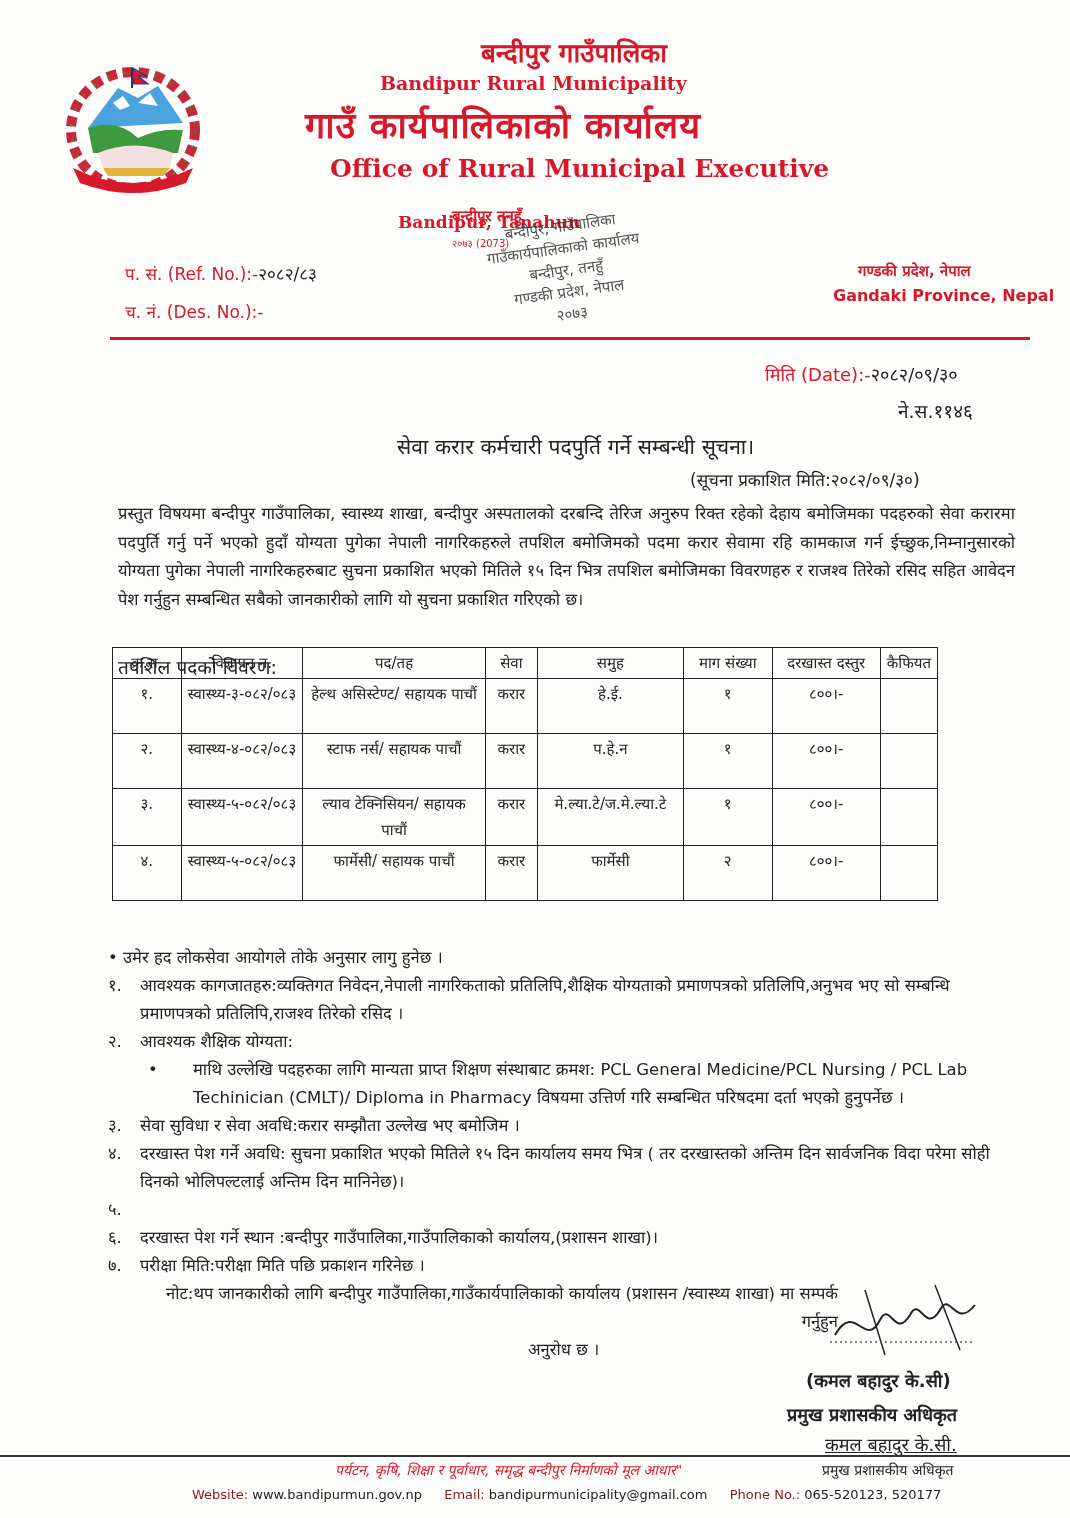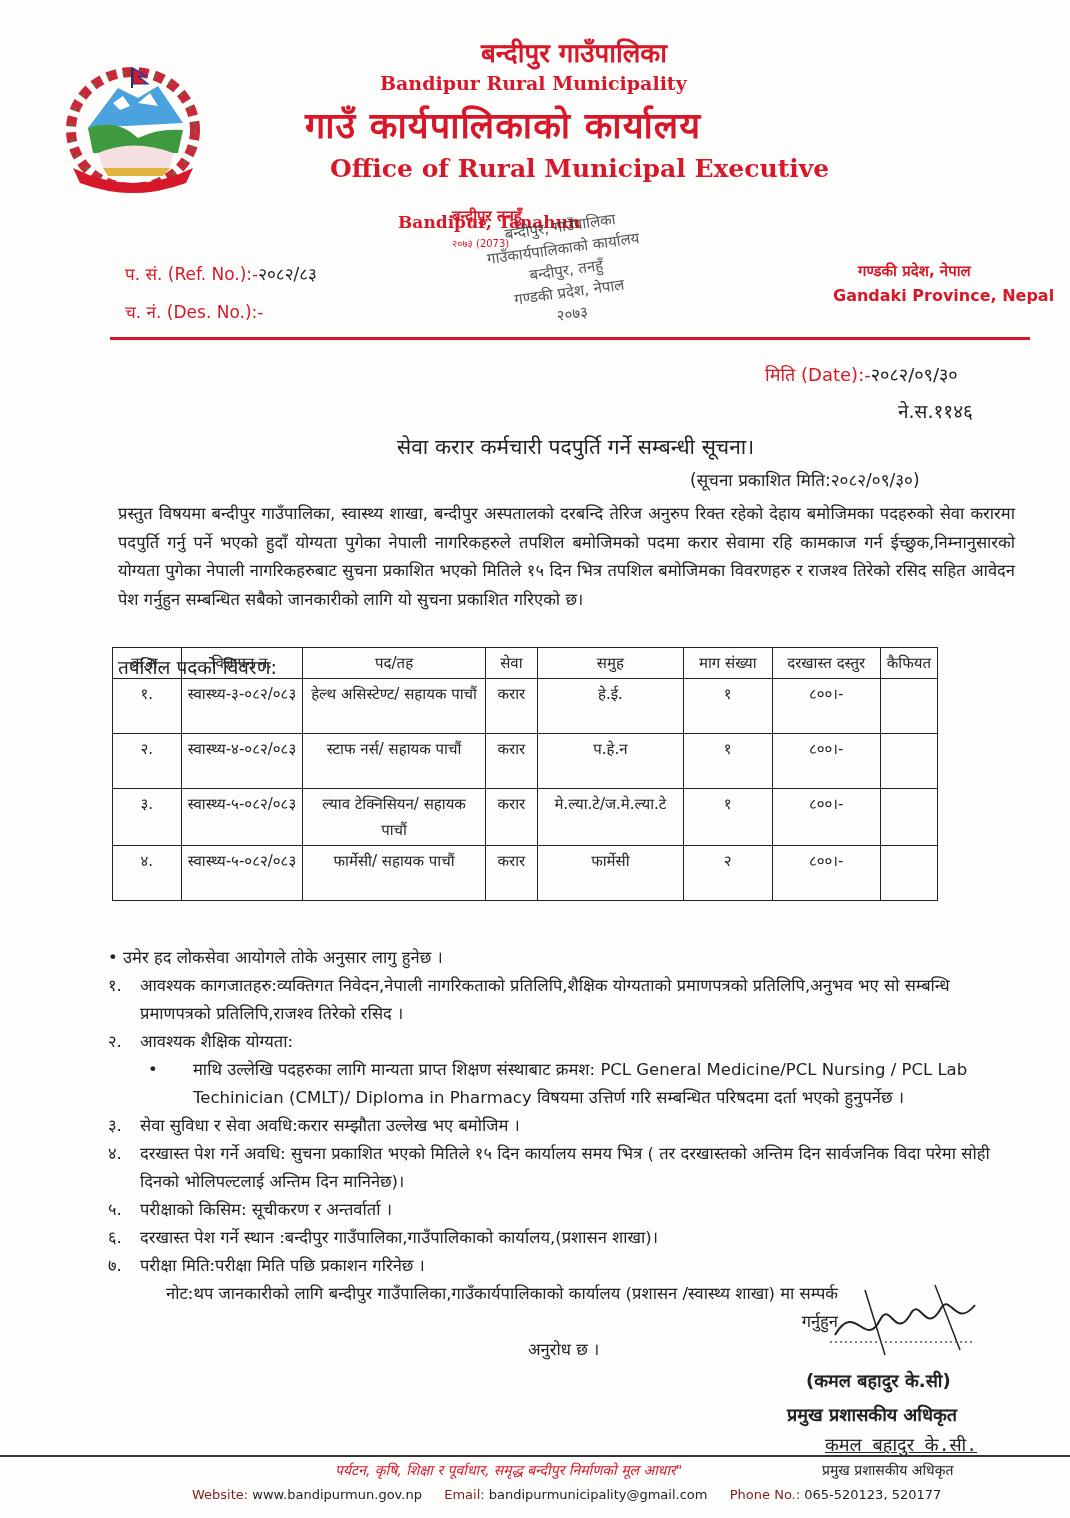--- a/index.html
+++ b/index.html
@@ -33,21 +33,21 @@
   table.posts td { height:50px; }
   .notes { top:944px; left:108px; width:910px; font-size:16.5px; line-height:28px; }
   .notes .row { display:flex; }
   .notes .num { width:32px; flex:none; }
   .notes .indent { padding-left:32px; }
   .notes .bul { padding-left:40px; display:flex; }
   .notes .bul .dot { width:45px; flex:none; }
   .sig-mark { left:825px; top:1280px; width:160px; height:80px; }
   .signame { top:1368px; left:806px; font-size:18px; font-weight:bold; }
   .sigtitle { top:1402px; left:787px; font-size:18px; font-weight:bold; }
-  .sigstamp1 { top:1432px; left:825px; font-size:18px; text-decoration:underline;font-family:Liberation Mono, monospace; }
+  .sigstamp1 { top:1432px; left:825px; font-size:18px; text-decoration:underline; }
   .hr-black { left:0; top:1455px; width:1070px; height:2px; background:#333; }
   .motto { top:1460px; left:335px; font-size:14px;font-style:italic; }
   .sigstamp2 { top:1460px; left:822px; font-size:14px; }
   .contact { top:1487px; left:192px; font-size:13px; white-space:nowrap; }
   .contact span.lbl { color:#7f1d1d; }
   .contact .gap { display:inline-block; width:14px; }
 </style>
 </head>
 <body>
 
@@ -177,21 +177,20 @@
   <div class="row">
     <span class="num">३.</span>
     <span>सेवा सुविधा र सेवा अवधि:करार सम्झौता उल्लेख भए बमोजिम ।</span>
   </div>
   <div class="row">
     <span class="num">४.</span>
     <span>दरखास्त पेश गर्ने अवधि: सुचना प्रकाशित भएको मितिले १५ दिन कार्यालय समय भित्र ( तर दरखास्तको अन्तिम दिन सार्वजनिक विदा परेमा सोही दिनको भोलिपल्टलाई अन्तिम दिन मानिनेछ)।</span>
   </div>
   <div class="row">
     <span class="num">५.</span>
-    <span>परीक्षाको किसिम: सूचीकरण र अन्तर्वार्ता ।</span>
   </div>
   <div class="row">
     <span class="num">६.</span>
     <span>दरखास्त पेश गर्ने स्थान :बन्दीपुर गाउँपालिका,गाउँपालिकाको कार्यालय,(प्रशासन शाखा)।</span>
   </div>
   <div class="row">
     <span class="num">७.</span>
     <span>परीक्षा मिति:परीक्षा मिति पछि प्रकाशन गरिनेछ ।</span>
   </div>
   <div class="indent" style="padding-right:180px;text-align:right;">नोट:थप जानकारीको लागि बन्दीपुर गाउँपालिका,गाउँकार्यपालिकाको कार्यालय (प्रशासन /स्वास्थ्य शाखा) मा सम्पर्क गर्नुहुन</div>

